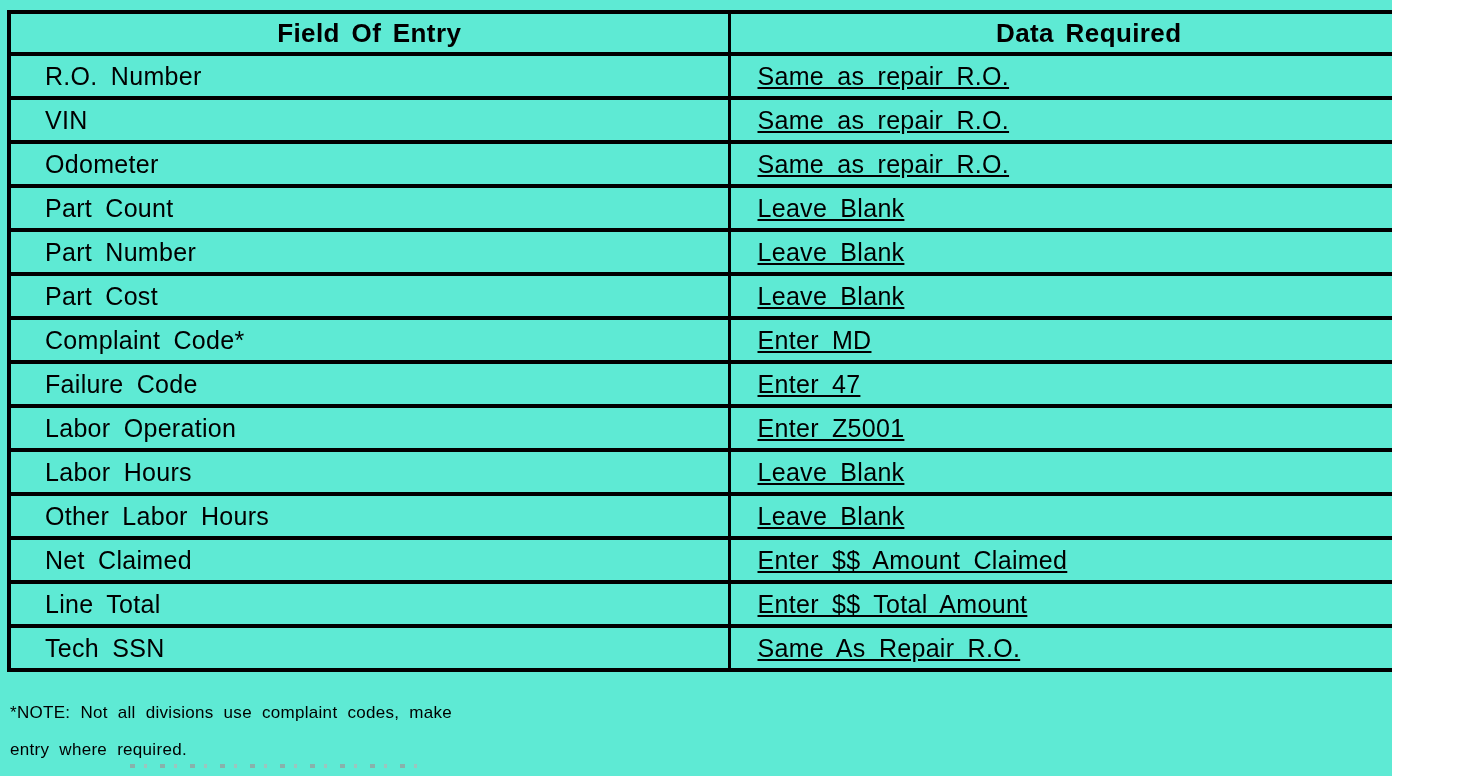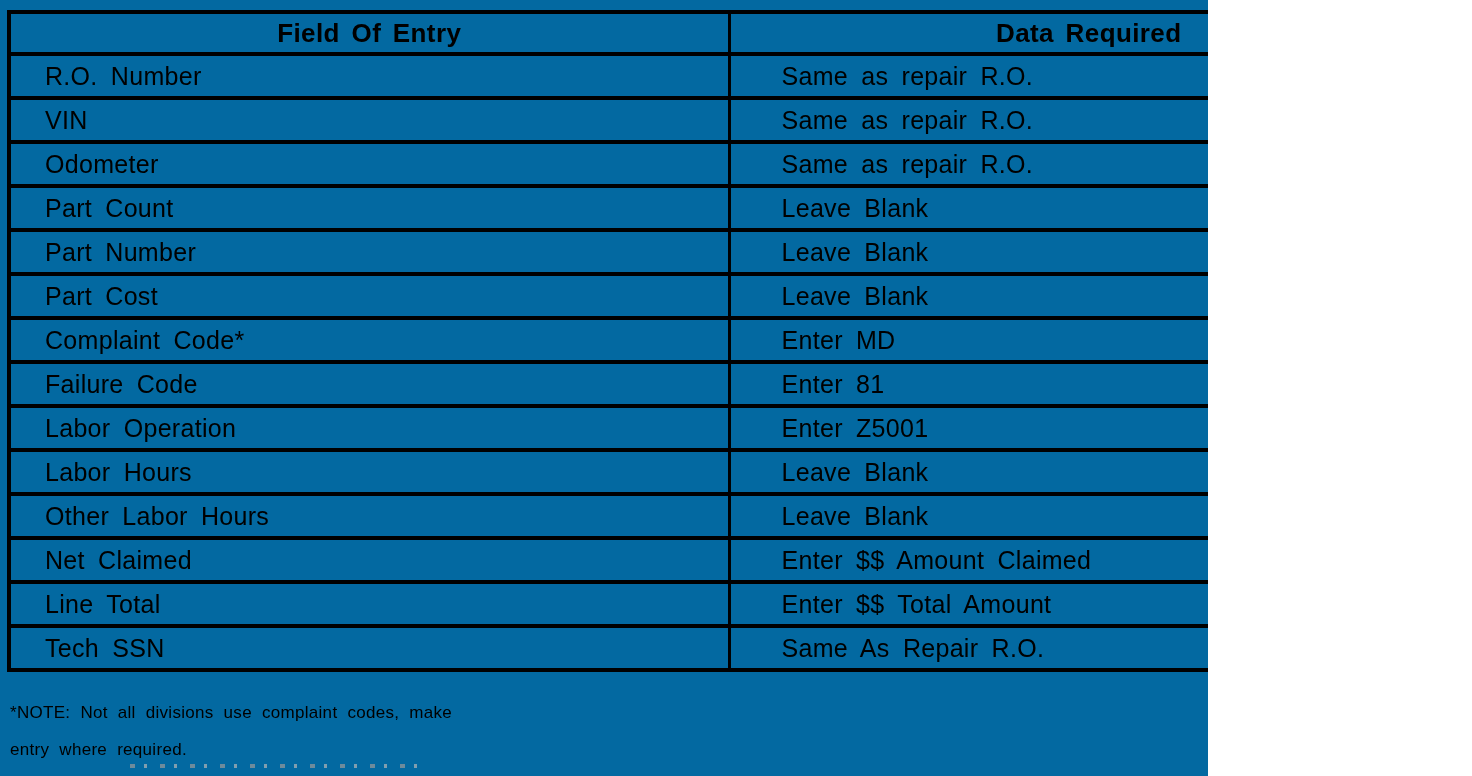--- a/index.html
+++ b/index.html
@@ -2,23 +2,23 @@
 <html><head>
 <meta charset="utf-8">
 <style>
   html, body {
     margin: 0;
     padding: 0;
     background: #ffffff;
   }
   .page {
     position: relative;
-    width: 1208px;
+    width: 1392px;
     height: 776px;
-    background: #0369a1;
+    background: #5eead4;
     color: #000000;
     font-family: "Liberation Sans", "DejaVu Sans", sans-serif;
     overflow: hidden;
   }
   table.entry-table {
     position: absolute;
     left: 7px;
     top: 10px;
     width: 1440px;
     border-collapse: collapse;
@@ -49,21 +49,21 @@
   }
   .entry-table td {
     height: 38px;
     font-size: 25px;
     font-weight: normal;
     vertical-align: middle;
     letter-spacing: 0.3px;
     word-spacing: 6px;
   }
   .entry-table td.field-cell { padding-left: 34px; }
-  .entry-table td.data-cell  { padding-left: 51px; }
+  .entry-table td.data-cell  { padding-left: 27px; text-decoration: underline; }
   .note {
     position: absolute;
     left: 10px;
     top: 694px;
     font-size: 17px;
     line-height: 37px;
     letter-spacing: 0.3px;
     word-spacing: 5px;
     color: #000000;
   }
@@ -121,21 +121,21 @@
         <tr>
           <td class="field-cell">Part Cost</td>
           <td class="data-cell">Leave Blank</td>
         </tr>
         <tr>
           <td class="field-cell">Complaint Code*</td>
           <td class="data-cell">Enter MD</td>
         </tr>
         <tr>
           <td class="field-cell">Failure Code</td>
-          <td class="data-cell">Enter 81</td>
+          <td class="data-cell">Enter 47</td>
         </tr>
         <tr>
           <td class="field-cell">Labor Operation</td>
           <td class="data-cell">Enter Z5001</td>
         </tr>
         <tr>
           <td class="field-cell">Labor Hours</td>
           <td class="data-cell">Leave Blank</td>
         </tr>
         <tr>

